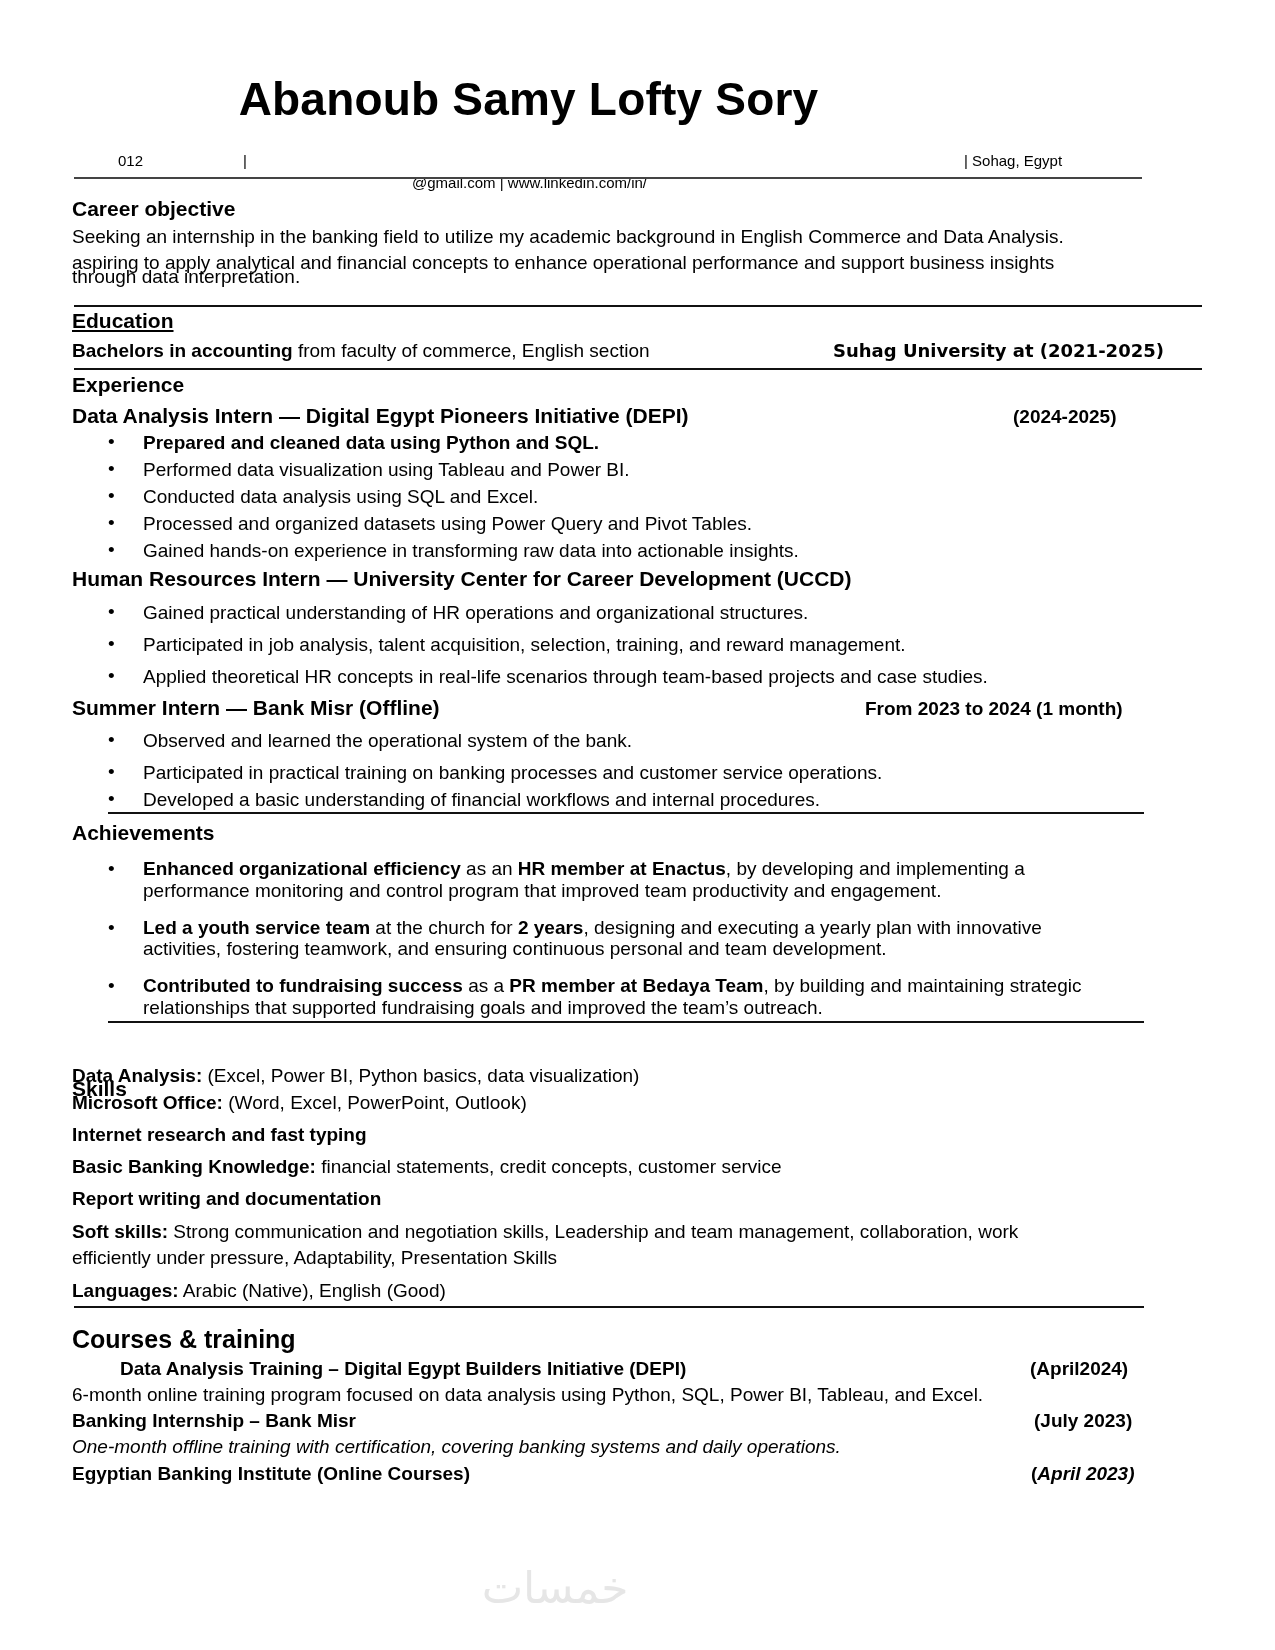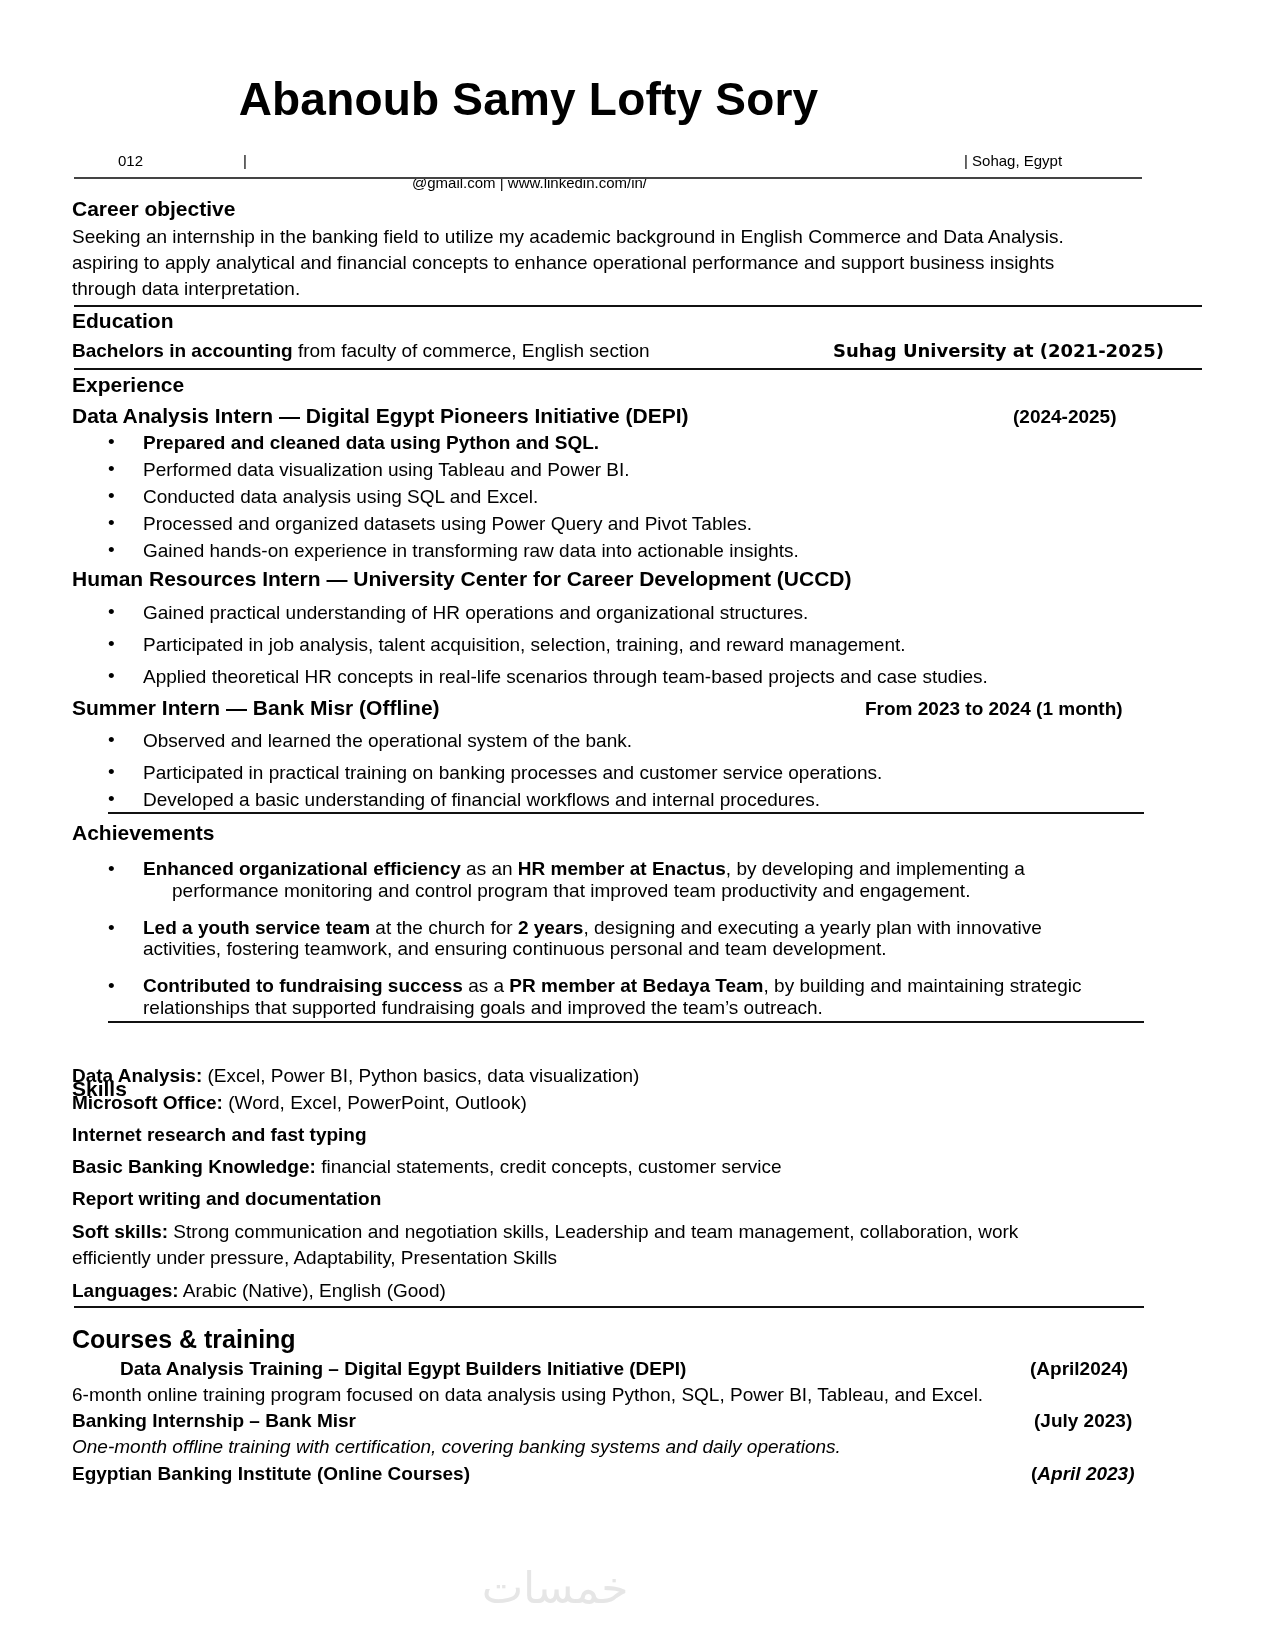--- a/index.html
+++ b/index.html
@@ -36,24 +36,24 @@
 <div class="abs name">Abanoub Samy Lofty Sory</div>
 <div class="abs contact" style="left:118px;">012</div>
 <div class="abs contact" style="left:243px;">|</div>
 <div class="abs contact" style="left:412px;margin-top:22px;">@gmail.com | www.linkedin.com/in/</div>
 <div class="abs contact" style="left:964px;">| Sohag, Egypt</div>
 <div class="rule thin" style="top:177px; width:1068px;"></div>
 
 <div class="abs h2" style="left:72px; top:197px;">Career objective</div>
 <div class="abs p" style="left:72px; top:226px;">Seeking an internship in the banking field to utilize my academic background in English Commerce and Data Analysis.</div>
 <div class="abs p" style="left:72px; top:252px;">aspiring to apply analytical and financial concepts to enhance operational performance and support business insights</div>
-<div class="abs p" style="left:72px; top:278px;">through data interpretation.</div>
+<div class="abs p" style="left:72px; top:266px;">through data interpretation.</div>
 <div class="rule thick" style="top:305px;"></div>
 
-<div class="abs h2" style="left:72px; top:309px;">Education</div>
+<div class="abs h2" style="left:72px; top:309px;text-decoration:underline;">Education</div>
 <div class="abs p" style="left:72px; top:340px;">
   <span class="b">Bachelors in accounting</span><span> from faculty of commerce, English section</span>
 </div>
 <div class="abs edu-right" style="left:833px; top:340px;">Suhag University at (2021-2025)</div>
 <div class="rule thick" style="top:368px;"></div>
 
 <div class="abs h2" style="left:72px; top:373px;">Experience</div>
 
 <div>
   <div class="abs job" style="left:72px; top:404px;">Data Analysis Intern — Digital Egypt Pioneers Initiative (DEPI)</div>
@@ -92,21 +92,21 @@
 </div>
 <div class="rule thick" style="top:812px; left:108px; width:1036px;"></div>
 
 <div class="abs h2" style="left:72px; top:821px;">Achievements</div>
 
 <div>
   <div class="bullet-dot" style="left:108px; top:858px;">•</div>
   <div class="abs p" style="left:143px; top:858px;">
     <span class="b">Enhanced organizational efficiency</span><span> as an </span><span class="b">HR member at Enactus</span><span>, by developing and implementing a</span>
   </div>
-  <div class="abs p" style="left:143px; top:880px;margin-left:29px;">performance monitoring and control program that improved team productivity and engagement.</div>
+  <div class="abs p" style="left:143px; top:880px;">performance monitoring and control program that improved team productivity and engagement.</div>
 </div>
 
 <div>
   <div class="bullet-dot" style="left:108px; top:917px;">•</div>
   <div class="abs p" style="left:143px; top:917px;">
     <span class="b">Led a youth service team</span><span> at the church for </span><span class="b">2 years</span><span>, designing and executing a yearly plan with innovative</span>
   </div>
   <div class="abs p" style="left:143px; top:938px;">activities, fostering teamwork, and ensuring continuous personal and team development.</div>
 </div>
 

